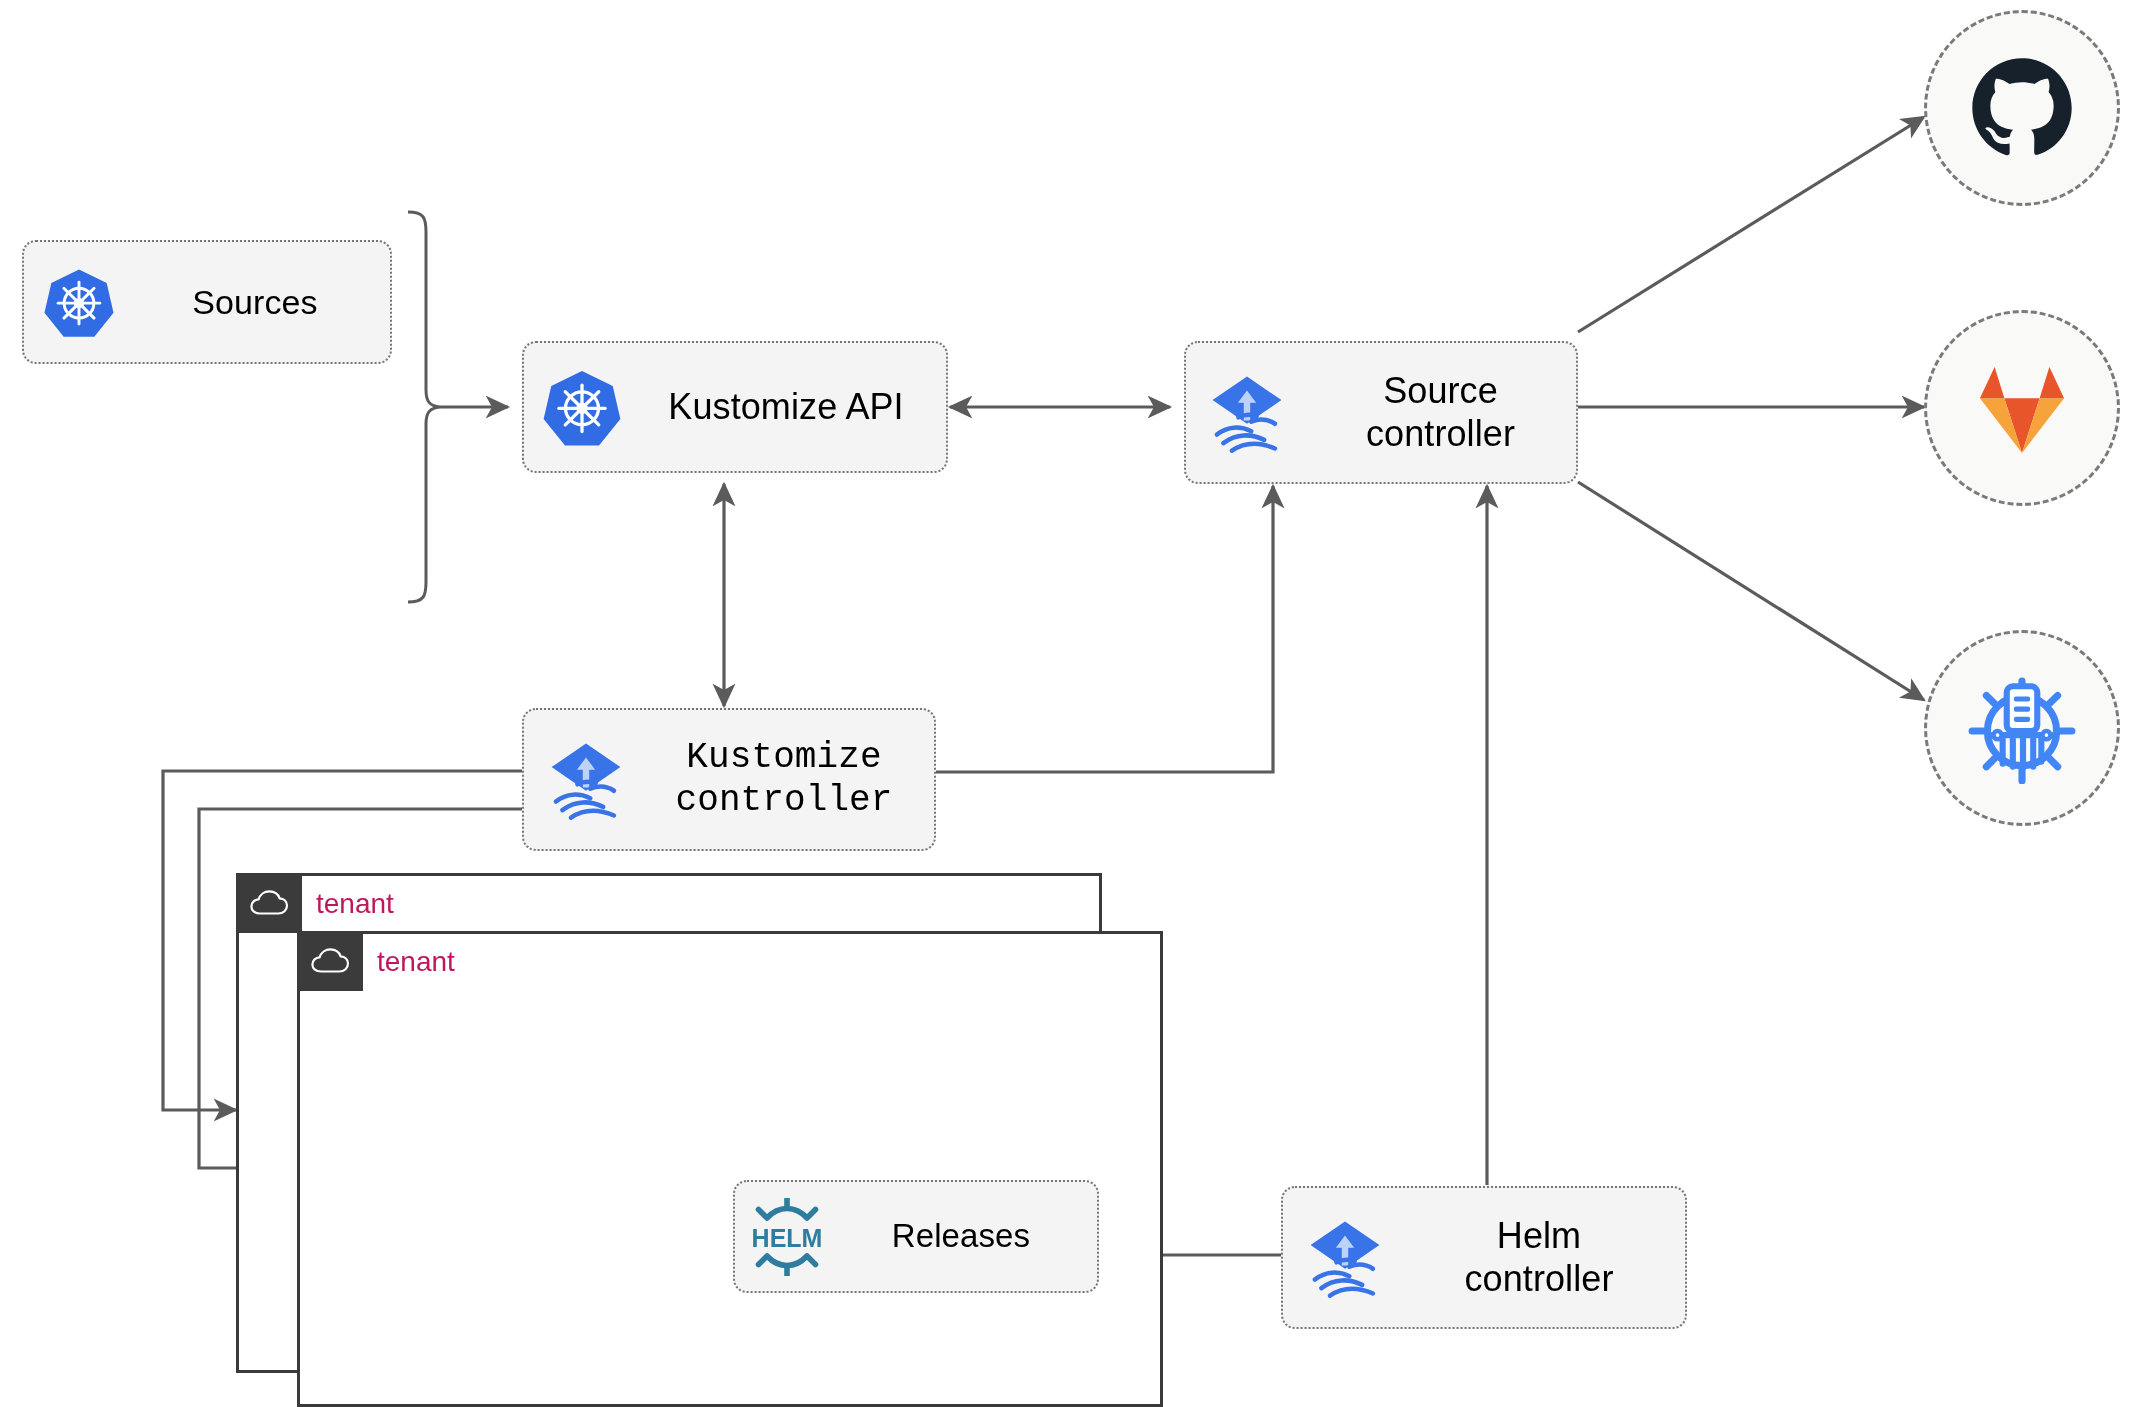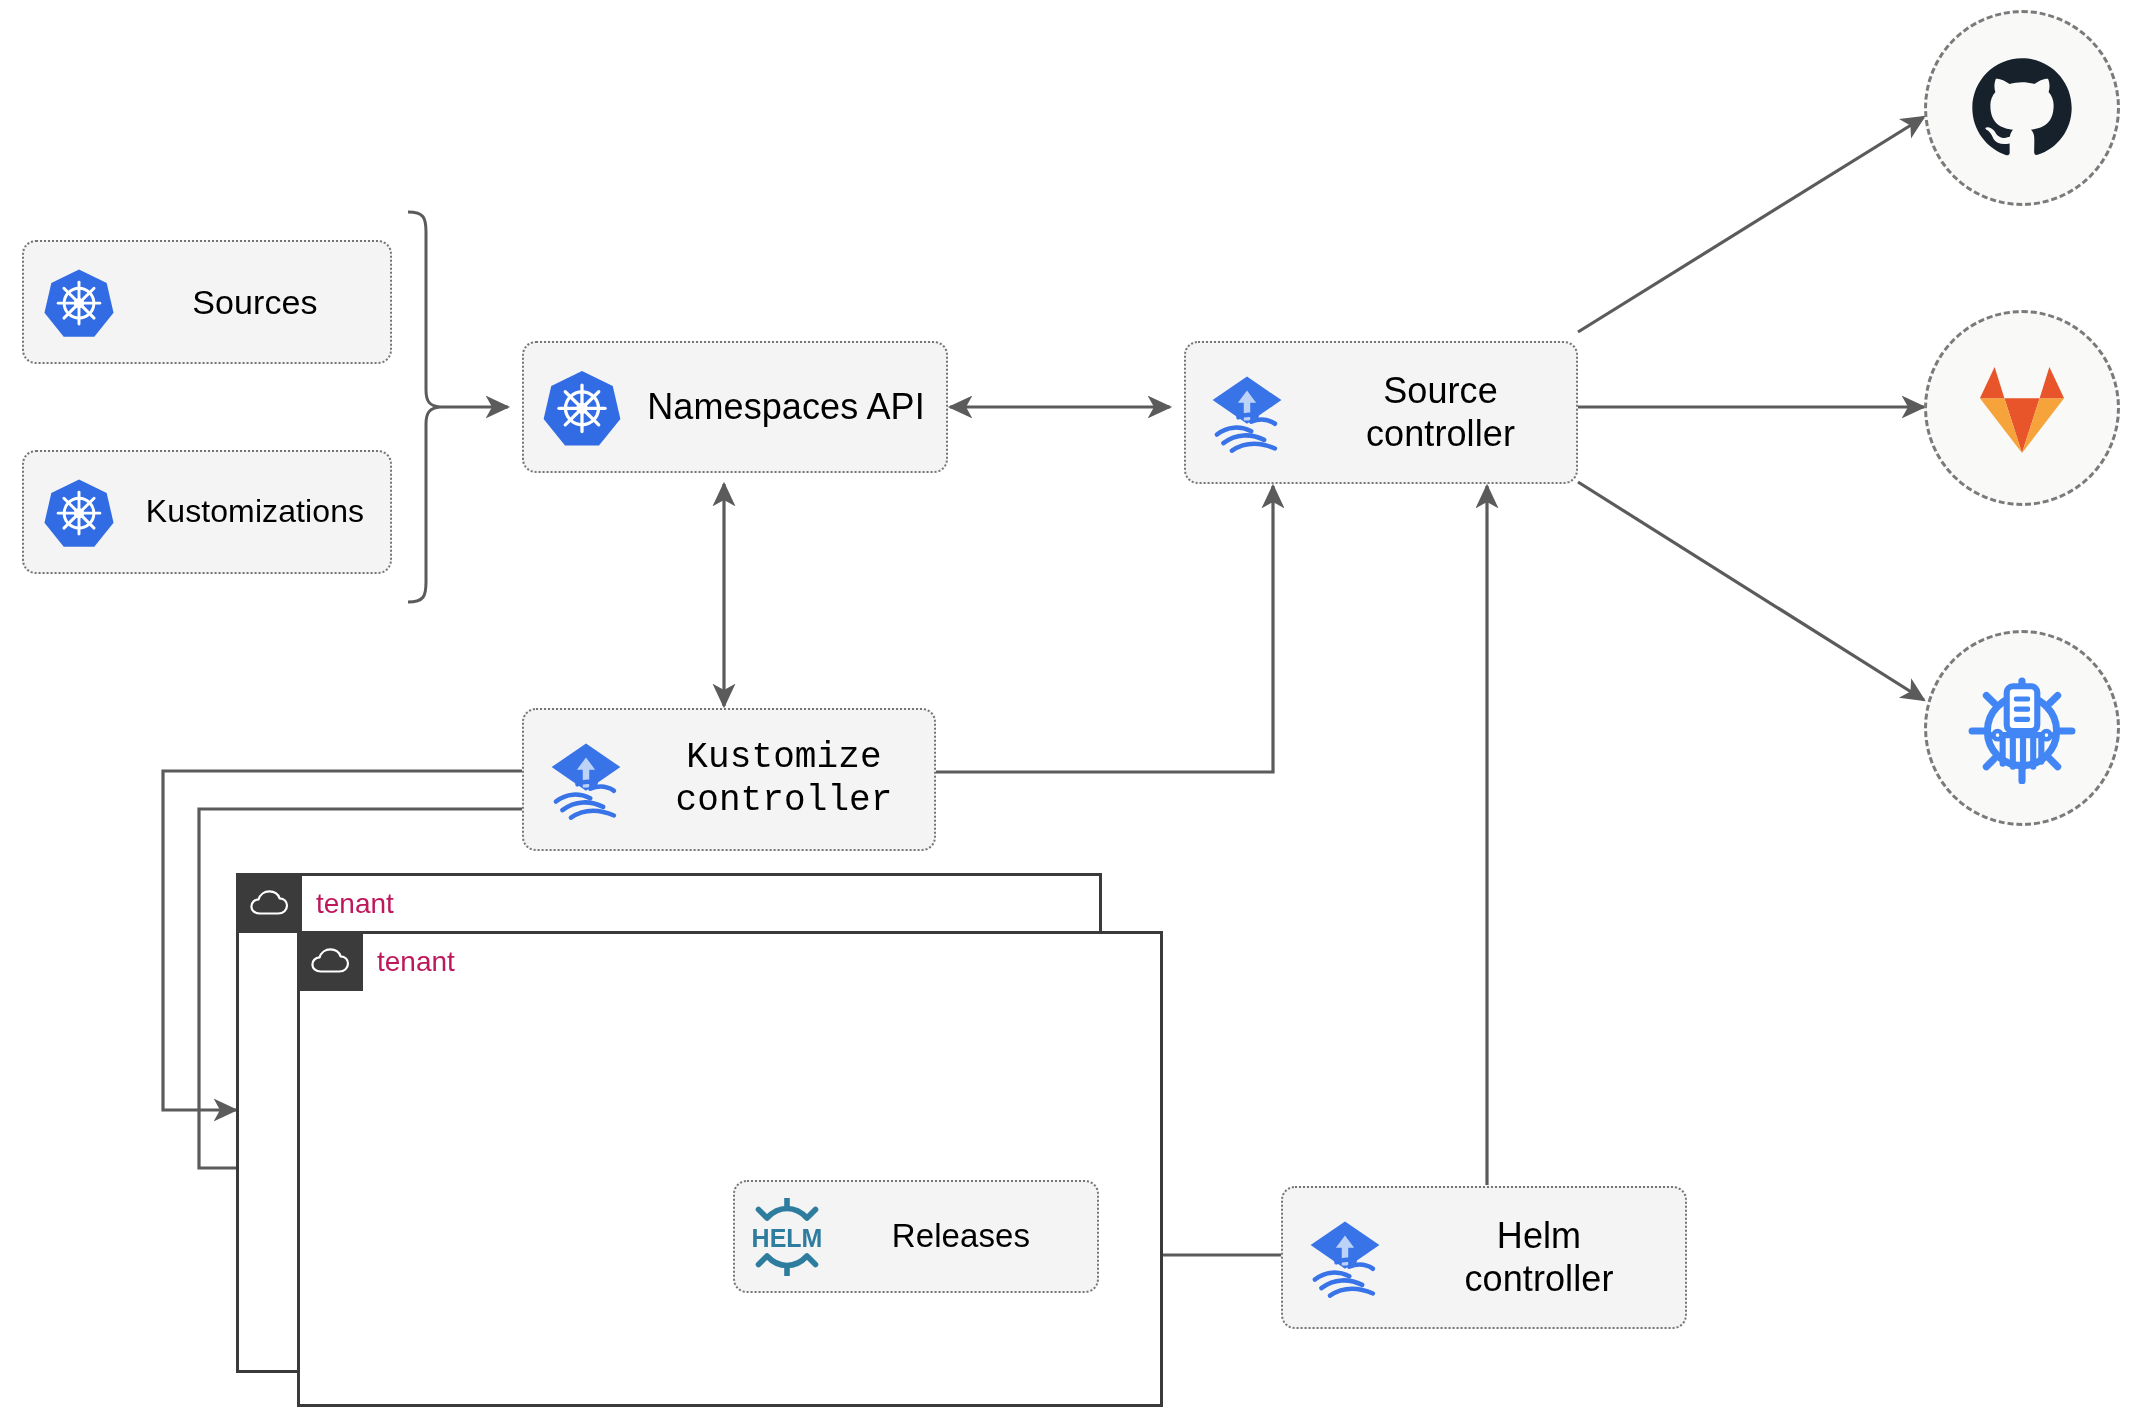--- a/index.html
+++ b/index.html
@@ -166,60 +166,40 @@
           <line x1="32" y1="33" x2="32" y2="51.6"></line>
           <line x1="32" y1="33" x2="18.6" y2="46.3"></line>
           <line x1="32" y1="33" x2="13.5" y2="33"></line>
           <line x1="32" y1="33" x2="18.6" y2="19.8"></line>
         </g>
       </svg>
     </span>
     <span class="node-label">Sources</span>
   </div>
 
-  <div class="node-box" style="left:22px; top:450px; width:370px; height:124px;">
-    <span class="node-icon" style="width:110px;">
-      <svg width="72" height="72" viewBox="0 0 64 64">
-        <path d="M32 3.2 L56.6 15.1 L62.7 41.6 L45.6 62.8 L18.4 62.8 L1.3 41.6 L7.4 15.1 Z" fill="#326ce5"></path>
-        <g fill="none" stroke="#ffffff" stroke-width="2.6" stroke-linecap="round">
-          <circle cx="32" cy="33" r="13.2"></circle>
-          <circle cx="32" cy="33" r="4.6" fill="#ffffff" stroke="none"></circle>
-          <line x1="32" y1="33" x2="32" y2="14.5"></line>
-          <line x1="32" y1="33" x2="45.4" y2="19.8"></line>
-          <line x1="32" y1="33" x2="50.5" y2="33"></line>
-          <line x1="32" y1="33" x2="45.4" y2="46.3"></line>
-          <line x1="32" y1="33" x2="32" y2="51.6"></line>
-          <line x1="32" y1="33" x2="18.6" y2="46.3"></line>
-          <line x1="32" y1="33" x2="13.5" y2="33"></line>
-          <line x1="32" y1="33" x2="18.6" y2="19.8"></line>
-        </g>
-      </svg>
-    </span>
-    <span class="node-label" style="font-size:32px;">Kustomizations</span>
-  </div>
 
   <div class="node-box" style="left:522px; top:341px; width:426px; height:132px;">
     <span class="node-icon" style="width:116px;">
       <svg width="80" height="80" viewBox="0 0 64 64">
         <path d="M32 3.2 L56.6 15.1 L62.7 41.6 L45.6 62.8 L18.4 62.8 L1.3 41.6 L7.4 15.1 Z" fill="#326ce5"></path>
         <g fill="none" stroke="#ffffff" stroke-width="2.6" stroke-linecap="round">
           <circle cx="32" cy="33" r="13.2"></circle>
           <circle cx="32" cy="33" r="4.6" fill="#ffffff" stroke="none"></circle>
           <line x1="32" y1="33" x2="32" y2="14.5"></line>
           <line x1="32" y1="33" x2="45.4" y2="19.8"></line>
           <line x1="32" y1="33" x2="50.5" y2="33"></line>
           <line x1="32" y1="33" x2="45.4" y2="46.3"></line>
           <line x1="32" y1="33" x2="32" y2="51.6"></line>
           <line x1="32" y1="33" x2="18.6" y2="46.3"></line>
           <line x1="32" y1="33" x2="13.5" y2="33"></line>
           <line x1="32" y1="33" x2="18.6" y2="19.8"></line>
         </g>
       </svg>
     </span>
-    <span class="node-label" style="font-size:36px;">Namespaces API</span>
+    <span class="node-label" style="font-size:36px;">Kustomize API</span>
   </div>
 
   <div class="node-box" style="left:1184px; top:341px; width:394px; height:143px;gap:11px;">
     <span class="node-icon" style="width:122px;">
       <svg width="86" height="86" viewBox="0 0 80 80">
         <path d="M40 6 L72 28 L40 50 L8 28 Z" fill="#3973e8"></path>
         <path d="M40 19 L48.5 30.5 L43 30.5 L43 47 L37 47 L37 30.5 L31.5 30.5 Z" fill="#bcd3f7"></path>
         <g stroke="#3973e8" stroke-width="4.2" fill="none" stroke-linecap="round">
           <path d="M12 60 C 22 52 34 52 44 57"></path>
           <path d="M18 68 C 30 59 44 59 56 65"></path>

